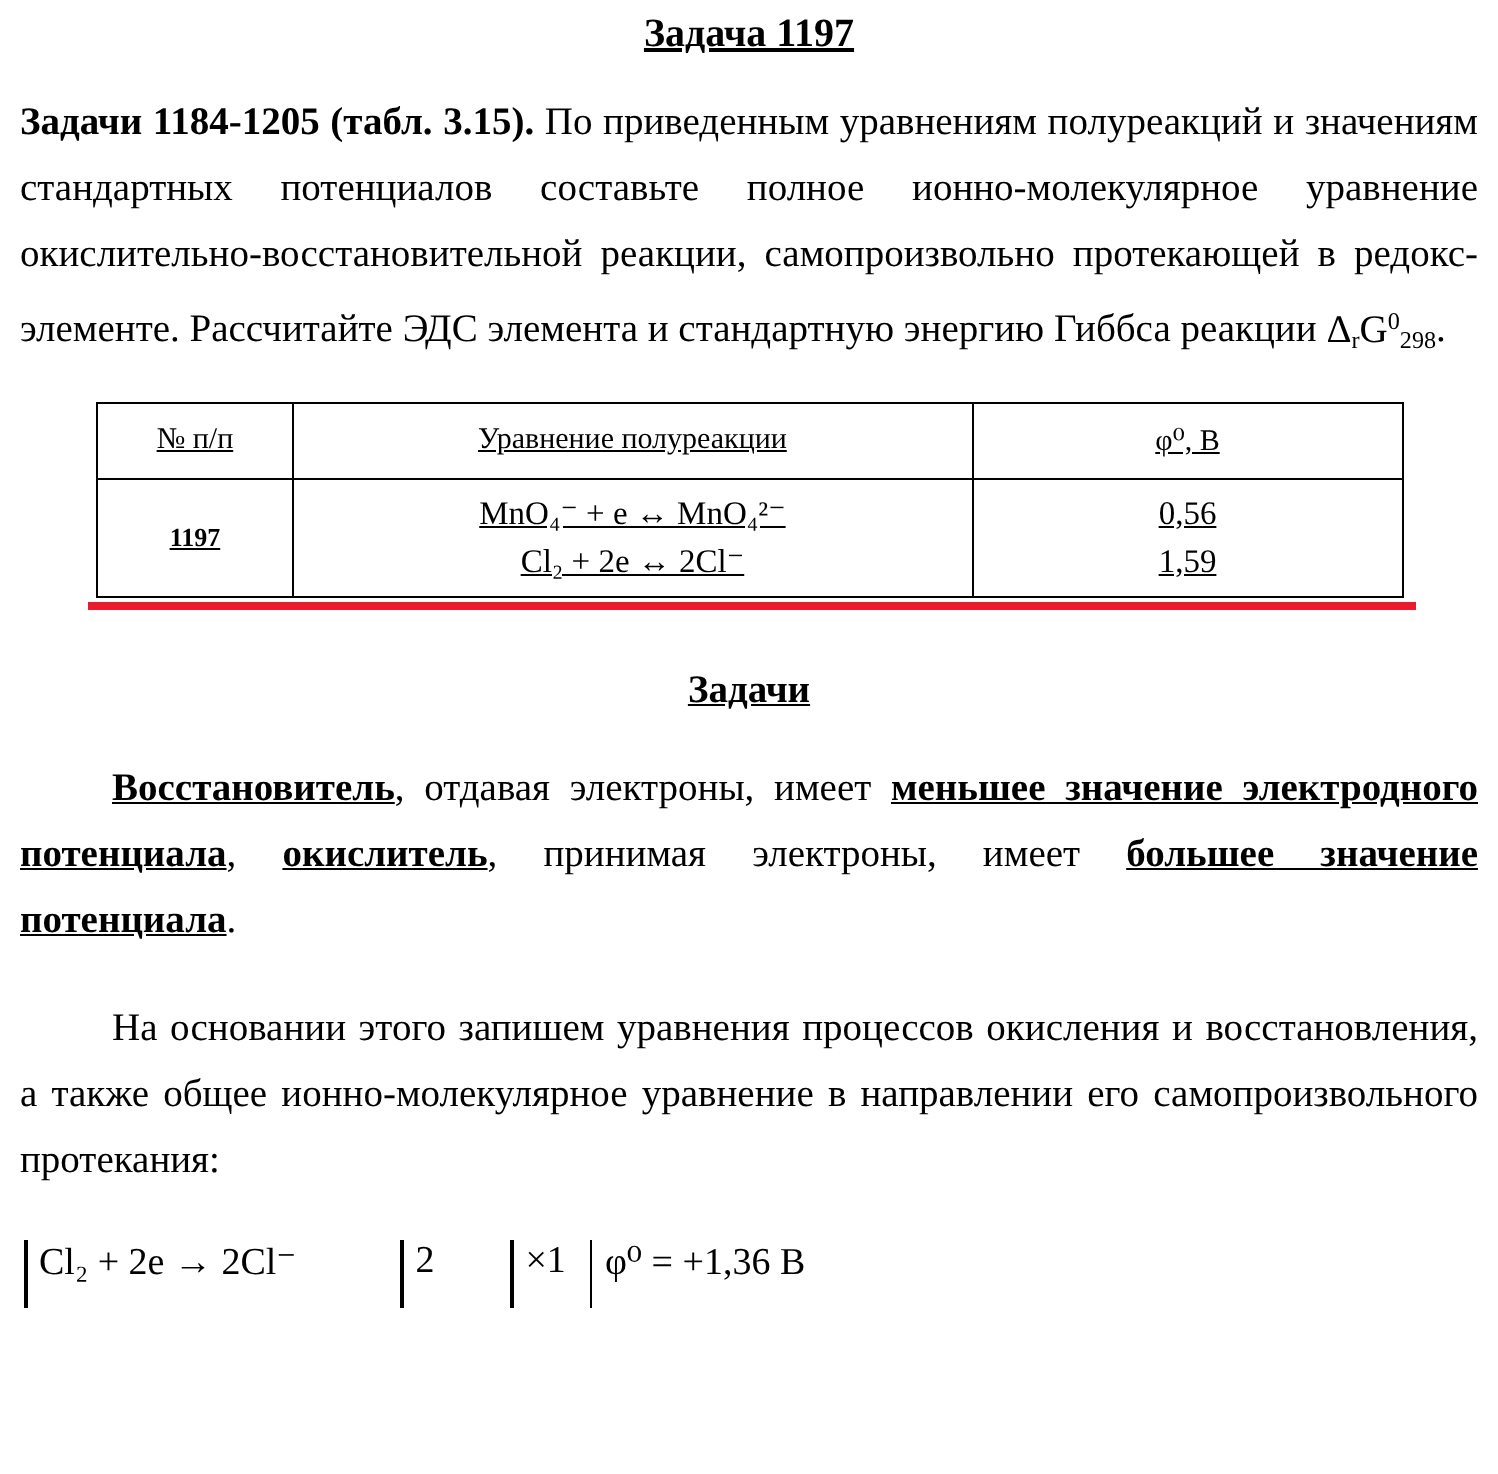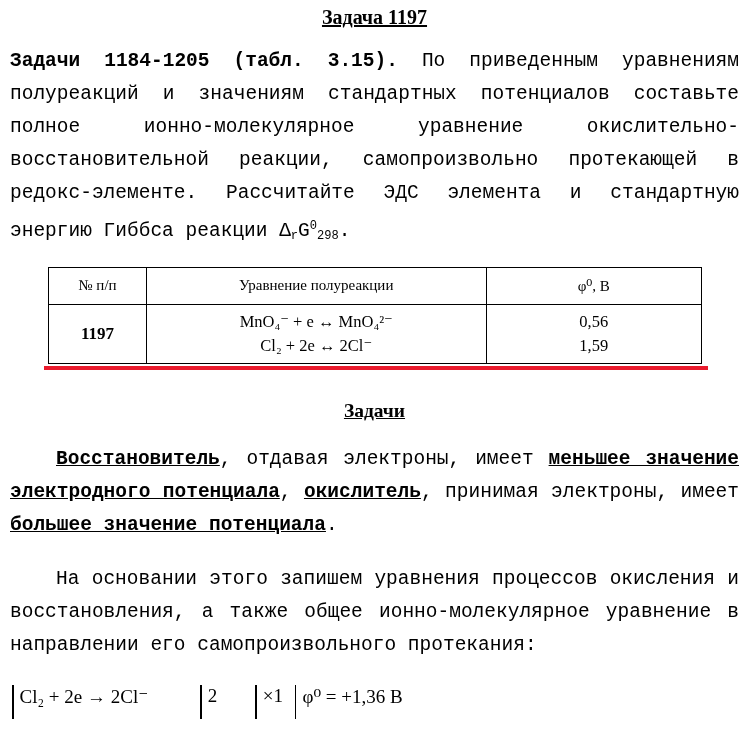--- a/index.html
+++ b/index.html
@@ -7,36 +7,36 @@
   body {
     width: 749px; height: 737px; overflow: hidden;
     font-family: "Liberation Serif", "DejaVu Serif", serif;
     color: #000;
   }
   .page { width: 749px; height: 737px; padding: 6px 10px 0 10px; overflow: hidden; }
 
   .doc-title { text-align: center; font-weight: bold; font-size: 20px; margin-bottom: 16px; }
   .u { text-decoration: underline; }
 
-  .para { font-size: 19.5px; line-height: 33px; text-align: justify; font-family: Liberation Mono, monospace; }
+  .para { font-size: 19.5px; line-height: 33px; text-align: justify; }
   .para.indent { text-indent: 46px; }
   .seg-bold { font-weight: bold; text-decoration: underline; }
 
   sub { font-size: 0.62em; vertical-align: -0.25em; }
   sup { font-size: 0.62em; vertical-align: 0.55em; }
 
   
   .tbl-wrap { margin: 14px 0 0 38px; width: 654px; }
   table.halfrx { border-collapse: collapse; width: 100%; table-layout: fixed; }
   table.halfrx th, table.halfrx td {
-    border: 1px solid #000; text-align: center; vertical-align: middle;
+    border: 1px solid #000; text-align: center; vertical-align: middle; text-decoration: underline;
   }
   table.halfrx th { font-weight: normal; font-size: 15px; padding: 9px 4px; }
   col.c1 { width: 15%; } col.c2 { width: 52%; } col.c3 { width: 33%; }
-  td.cell-num { font-weight: bold; font-size: 17px; }
+  td.cell-num { font-weight: bold; font-size: 13px; }
   td.cell-eq div, td.cell-pot div { font-size: 16.5px; line-height: 24px; }
   td.cell-eq, td.cell-pot { padding: 5px 4px; }
   .red-line { height: 4px; margin: 2px 0 0 -4px; width: calc(100% + 10px); }
 
   .solution-heading { text-align: center; font-weight: bold; font-size: 19.5px; margin-top: 30px; }
 
   .p1 { margin-top: 28px; }
   .p2 { margin-top: 21px; }
   .p3 { margin-top: 21px; }
 

